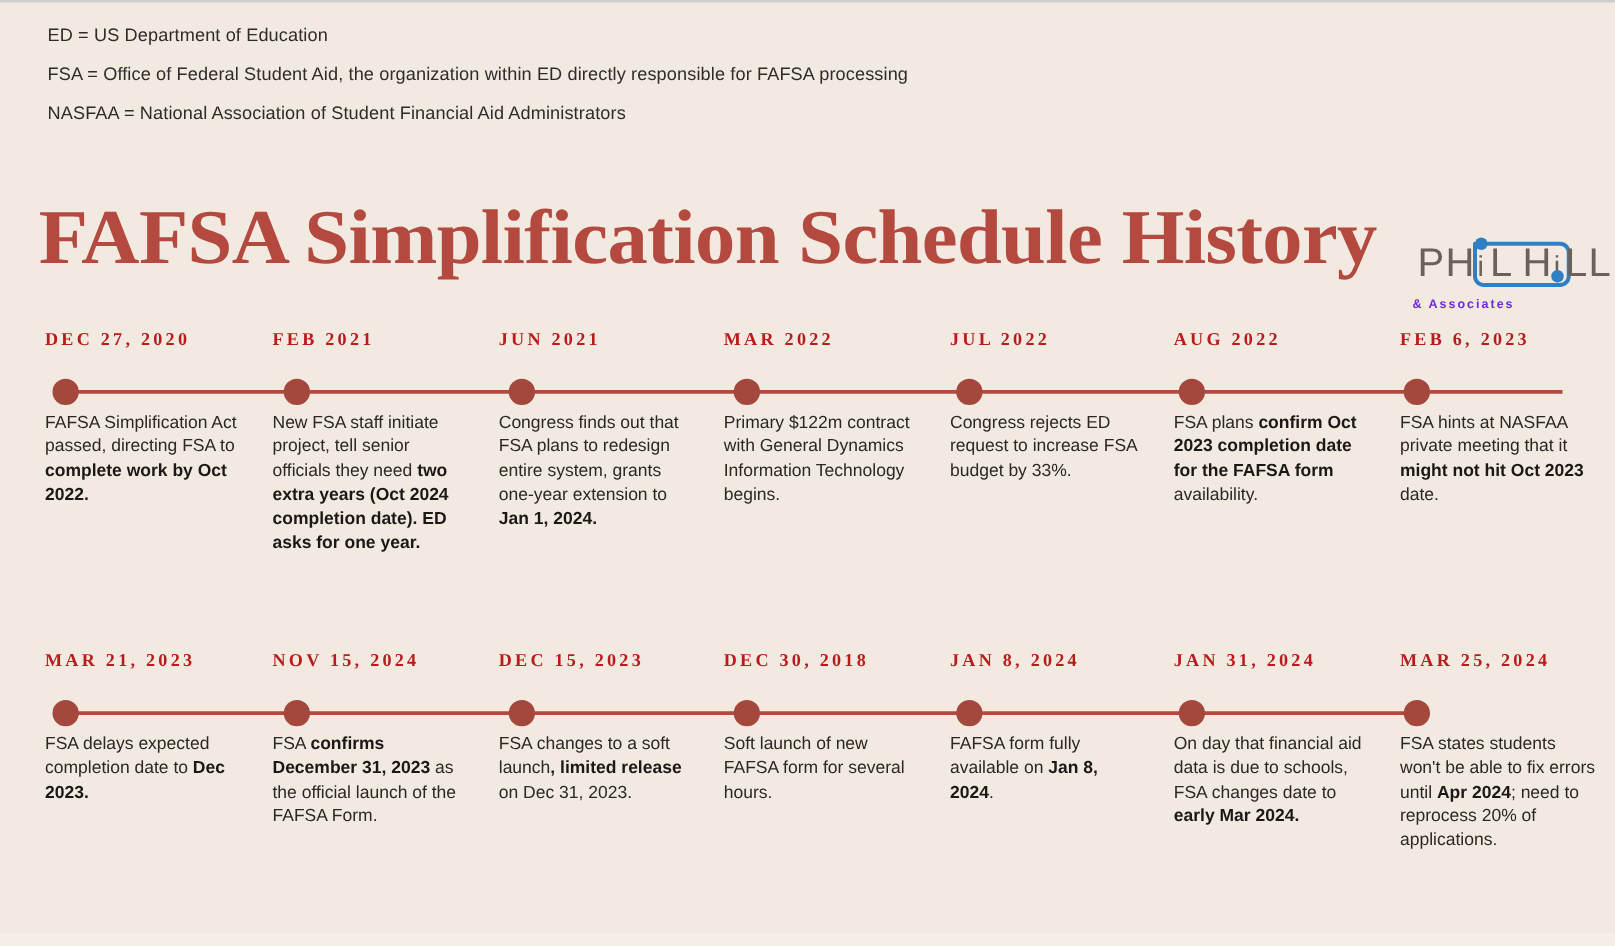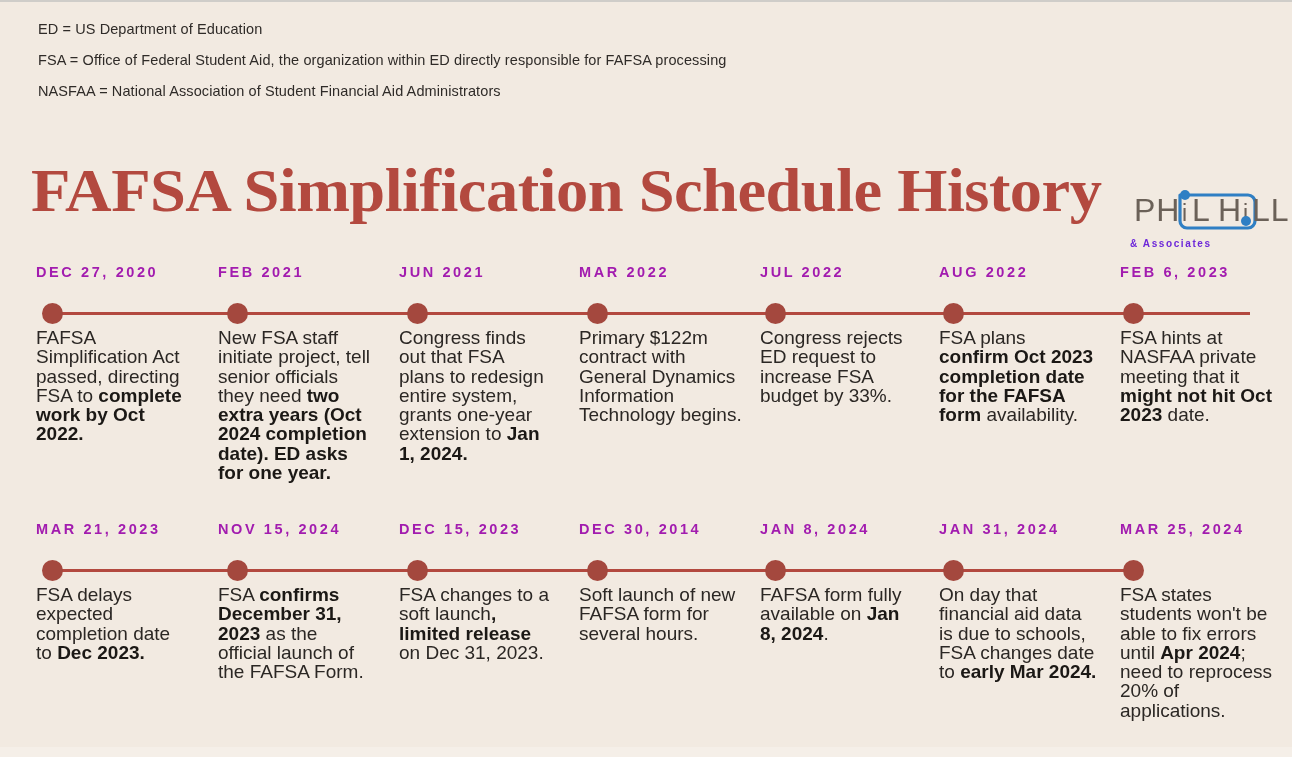--- a/index.html
+++ b/index.html
@@ -80,22 +80,23 @@
   .row-1 { top: 262px; }
   .row-2 { top: 519px; }
 
   .dates { position: relative; height: 34px; }
   .date-label {
     position: absolute;
     top: 0;
     font-size: 14.5px;
     font-weight: bold;
     letter-spacing: 2.6px;
-    color: #a21caf;
+    color: #b91c1c;
     white-space: nowrap;
+    font-family: Liberation Serif, serif;
   }
 
   .axis {
     position: relative;
     height: 30px;
   }
   .axis-line {
     position: absolute;
     top: 14px;
     height: 2.5px;
@@ -108,21 +109,21 @@
     height: 21px;
     margin-left: -10.5px;
     border-radius: 50%;
     background: #a4483e;
   }
 
   .bodies { position: relative; }
   .body-item {
     position: absolute;
     top: 0;
-    font-size: 19px;
+    font-size: 14px;
     line-height: 19.3px;
     color: #2b2724;
   }
   .body-item b { font-weight: bold; color: #1b1815; }
 
   
   .bottom-strip {
     position: absolute;
     left: 0;
     bottom: 0;
@@ -191,21 +192,21 @@
         <div class="body-item" style="left: 939px; width: 160px;"><span>FSA plans </span><b>confirm Oct 2023 completion date for the FAFSA form</b><span> availability.</span></div>
         <div class="body-item" style="left: 1120px; width: 152px;"><span>FSA hints at NASFAA private meeting that it </span><b>might not hit Oct 2023</b><span> date.</span></div>
       </div>
   </div>
 
   <div class="row row-2">
     <div class="dates">
         <div class="date-label" style="left: 36px;">MAR 21, 2023</div>
         <div class="date-label" style="left: 218px;">NOV 15, 2024</div>
         <div class="date-label" style="left: 399px;">DEC 15, 2023</div>
-        <div class="date-label" style="left: 579px;">DEC 30, 2014</div>
+        <div class="date-label" style="left: 579px;">DEC 30, 2018</div>
         <div class="date-label" style="left: 760px;">JAN 8, 2024</div>
         <div class="date-label" style="left: 939px;">JAN 31, 2024</div>
         <div class="date-label" style="left: 1120px;">MAR 25, 2024</div>
       </div>
     <div class="axis">
         <div class="axis-line" style="left: 52px; width: 1081px;"></div>
         <div class="dot" style="left: 52px;"></div>
         <div class="dot" style="left: 237px;"></div>
         <div class="dot" style="left: 417px;"></div>
         <div class="dot" style="left: 597px;"></div>

